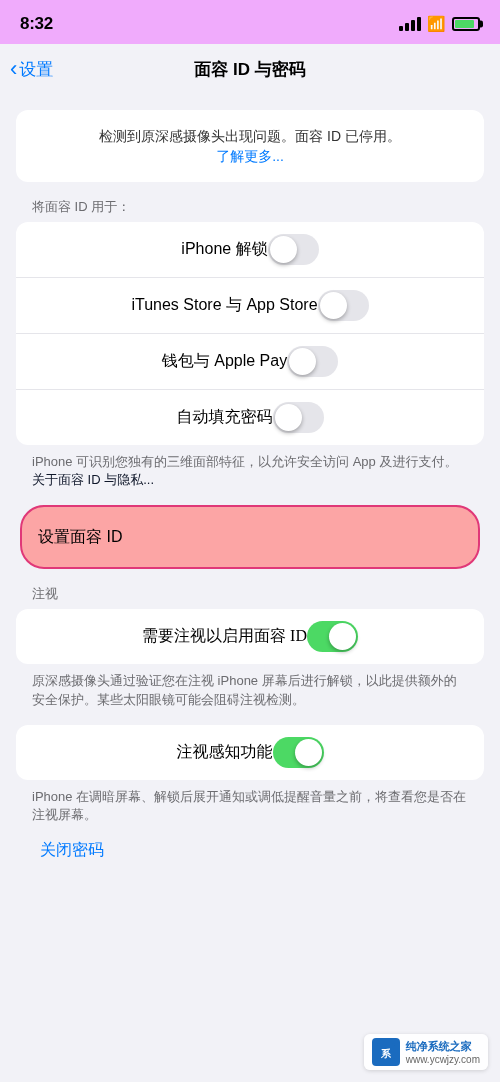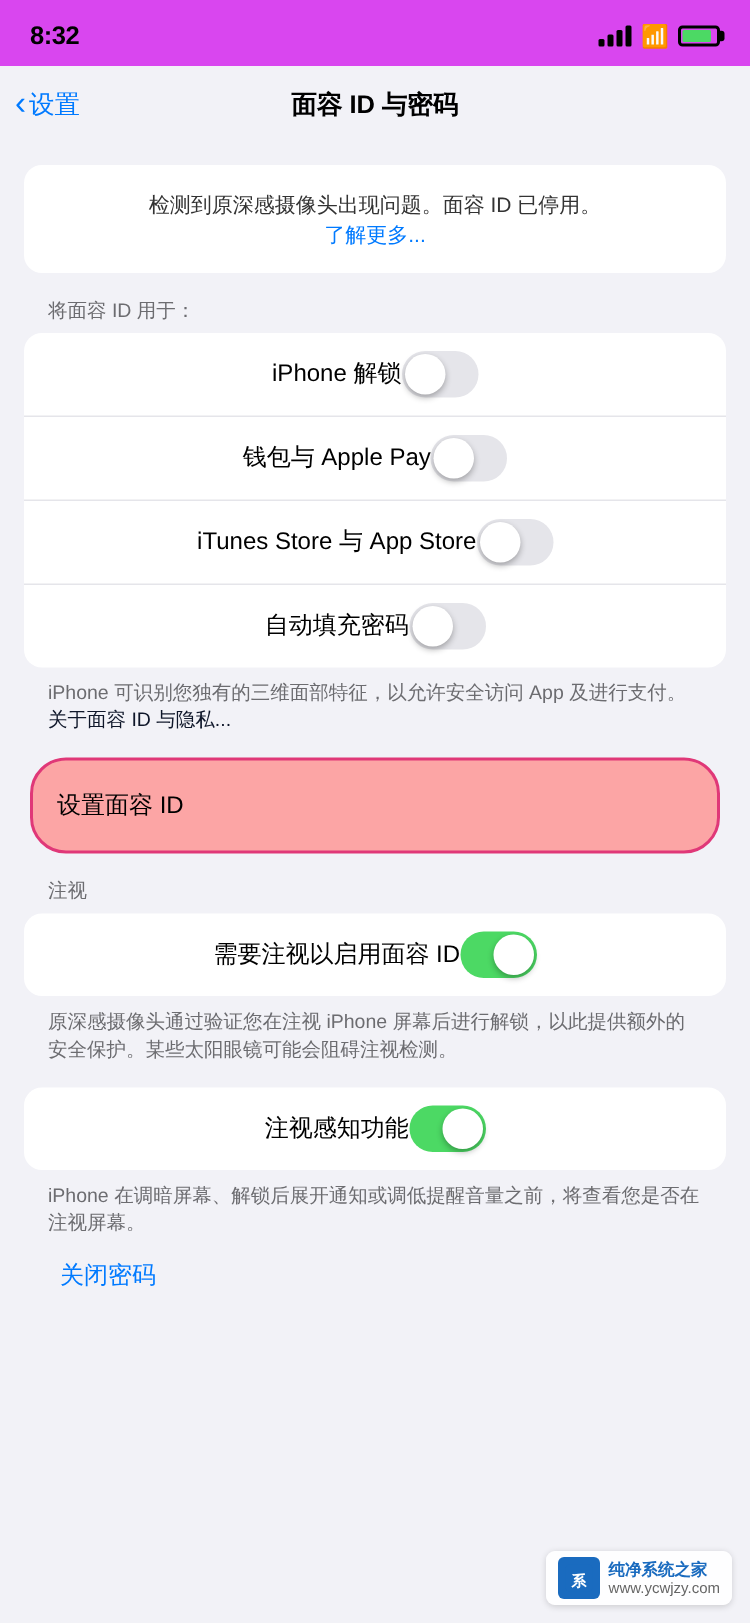--- a/index.html
+++ b/index.html
@@ -8,21 +8,21 @@
       width: 500px;
       min-height: 1082px;
       background: #f2f2f7;
       font-family: -apple-system, 'PingFang SC', 'Helvetica Neue', sans-serif;
       color: #000;
       overflow-x: hidden;
     }
 
     
     .status-bar {
-      background: #d946ef;
+      background: #f0abfc;
       display: flex;
       justify-content: space-between;
       align-items: center;
       padding: 10px 20px 6px;
       height: 44px;
     }
     .status-time {
       font-size: 17px;
       font-weight: 600;
       letter-spacing: -0.3px;
@@ -144,20 +144,21 @@
     .settings-item {
       display: flex;
       align-items: center;
       justify-content: center;
       padding: 12px 16px;
       min-height: 50px;
       border-bottom: 0.5px solid #e5e5ea;
     }
     .settings-item:last-child {
       border-bottom: none;
+      font-family: Liberation Serif, serif;
     }
     .item-label {
       font-size: 16px;
       color: #000;
     }
 
     
     .toggle {
       width: 51px;
       height: 31px;
@@ -268,27 +269,27 @@
   <div class="section-label">将面容 ID 用于：</div>
 
   <div class="settings-group">
     <div class="settings-item">
       <span class="item-label">iPhone 解锁</span>
       <div class="toggle off">
         <div class="toggle-knob"></div>
       </div>
     </div>
     <div class="settings-item">
+      <span class="item-label">iTunes Store 与 App Store</span>
+      <div class="toggle off">
+        <div class="toggle-knob"></div>
+      </div>
+    </div>
+    <div class="settings-item">
       <span class="item-label">钱包与 Apple Pay</span>
-      <div class="toggle off">
-        <div class="toggle-knob"></div>
-      </div>
-    </div>
-    <div class="settings-item">
-      <span class="item-label">iTunes Store 与 App Store</span>
       <div class="toggle off">
         <div class="toggle-knob"></div>
       </div>
     </div>
     <div class="settings-item">
       <span class="item-label">自动填充密码</span>
       <div class="toggle off">
         <div class="toggle-knob"></div>
       </div>
     </div>

